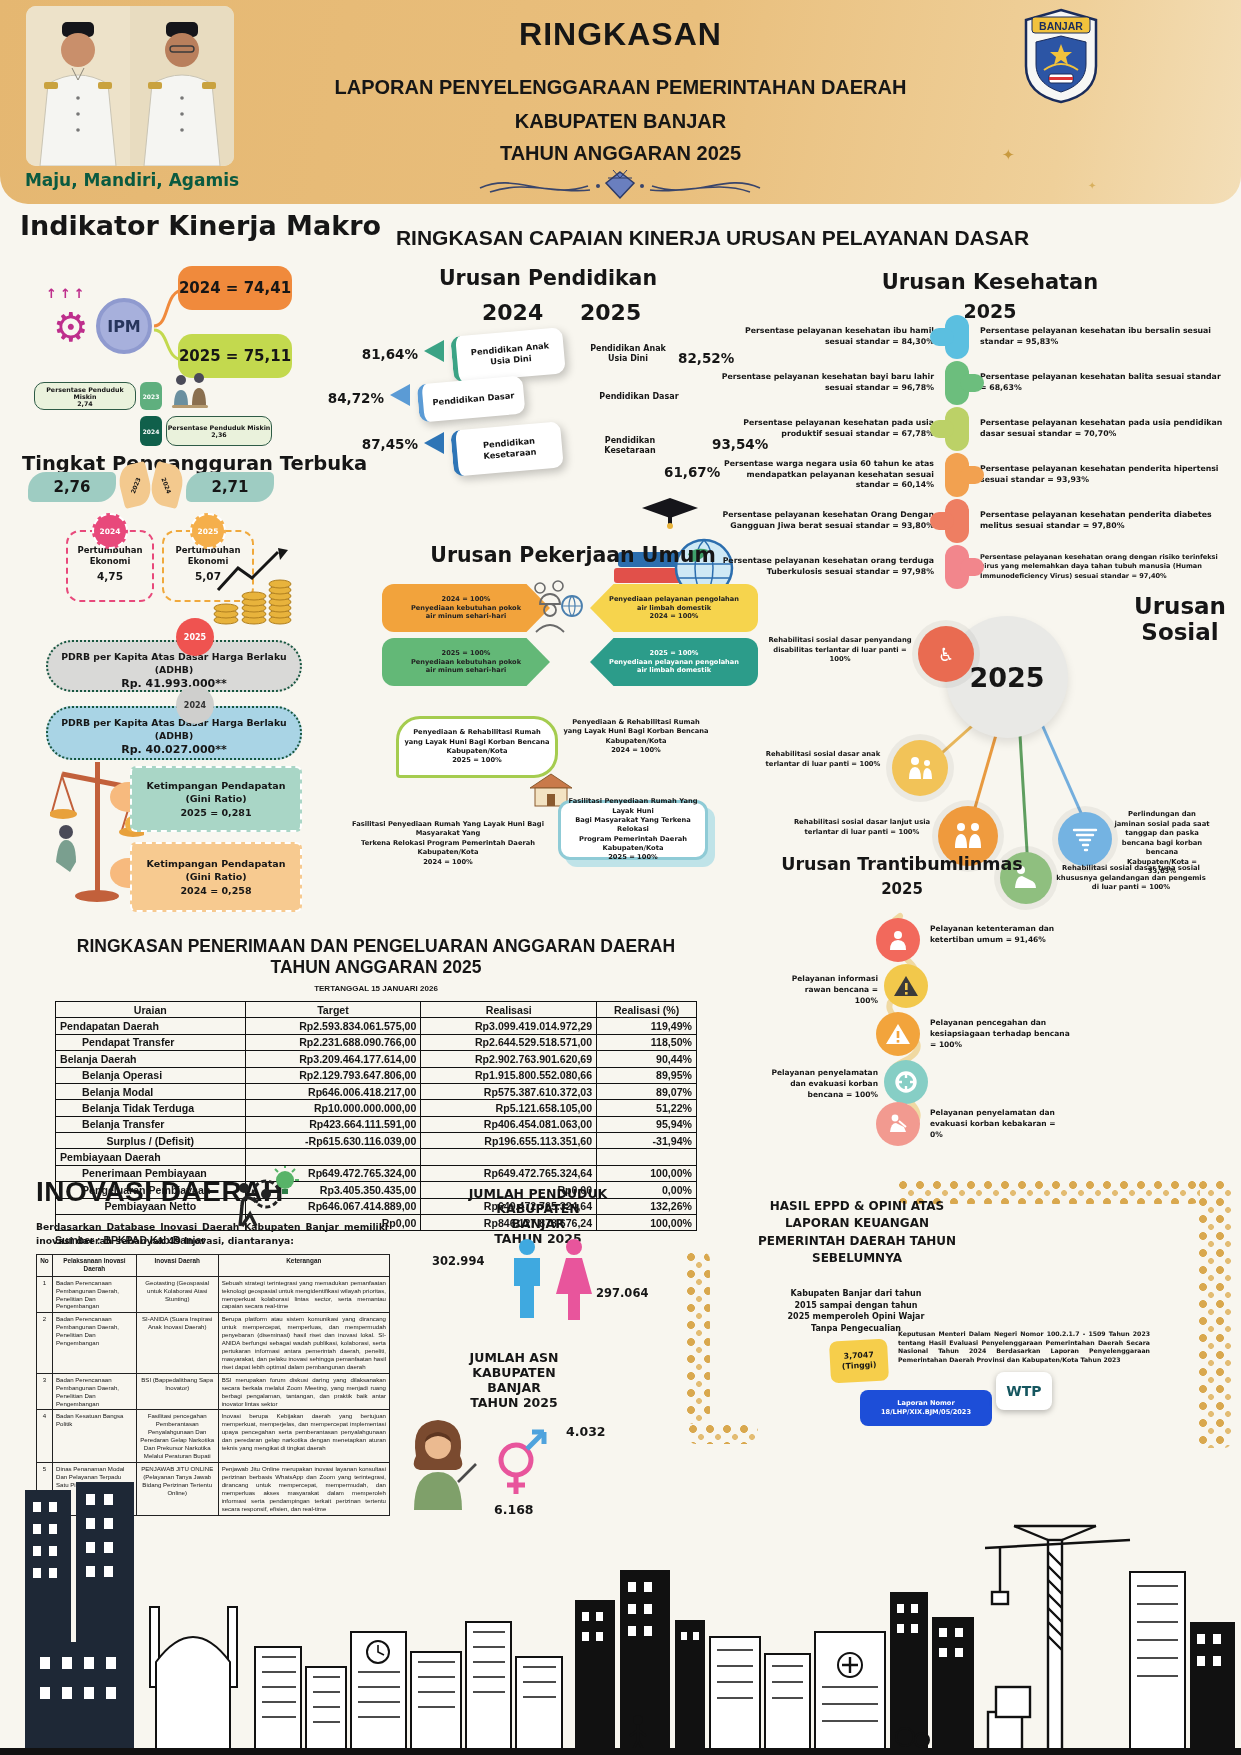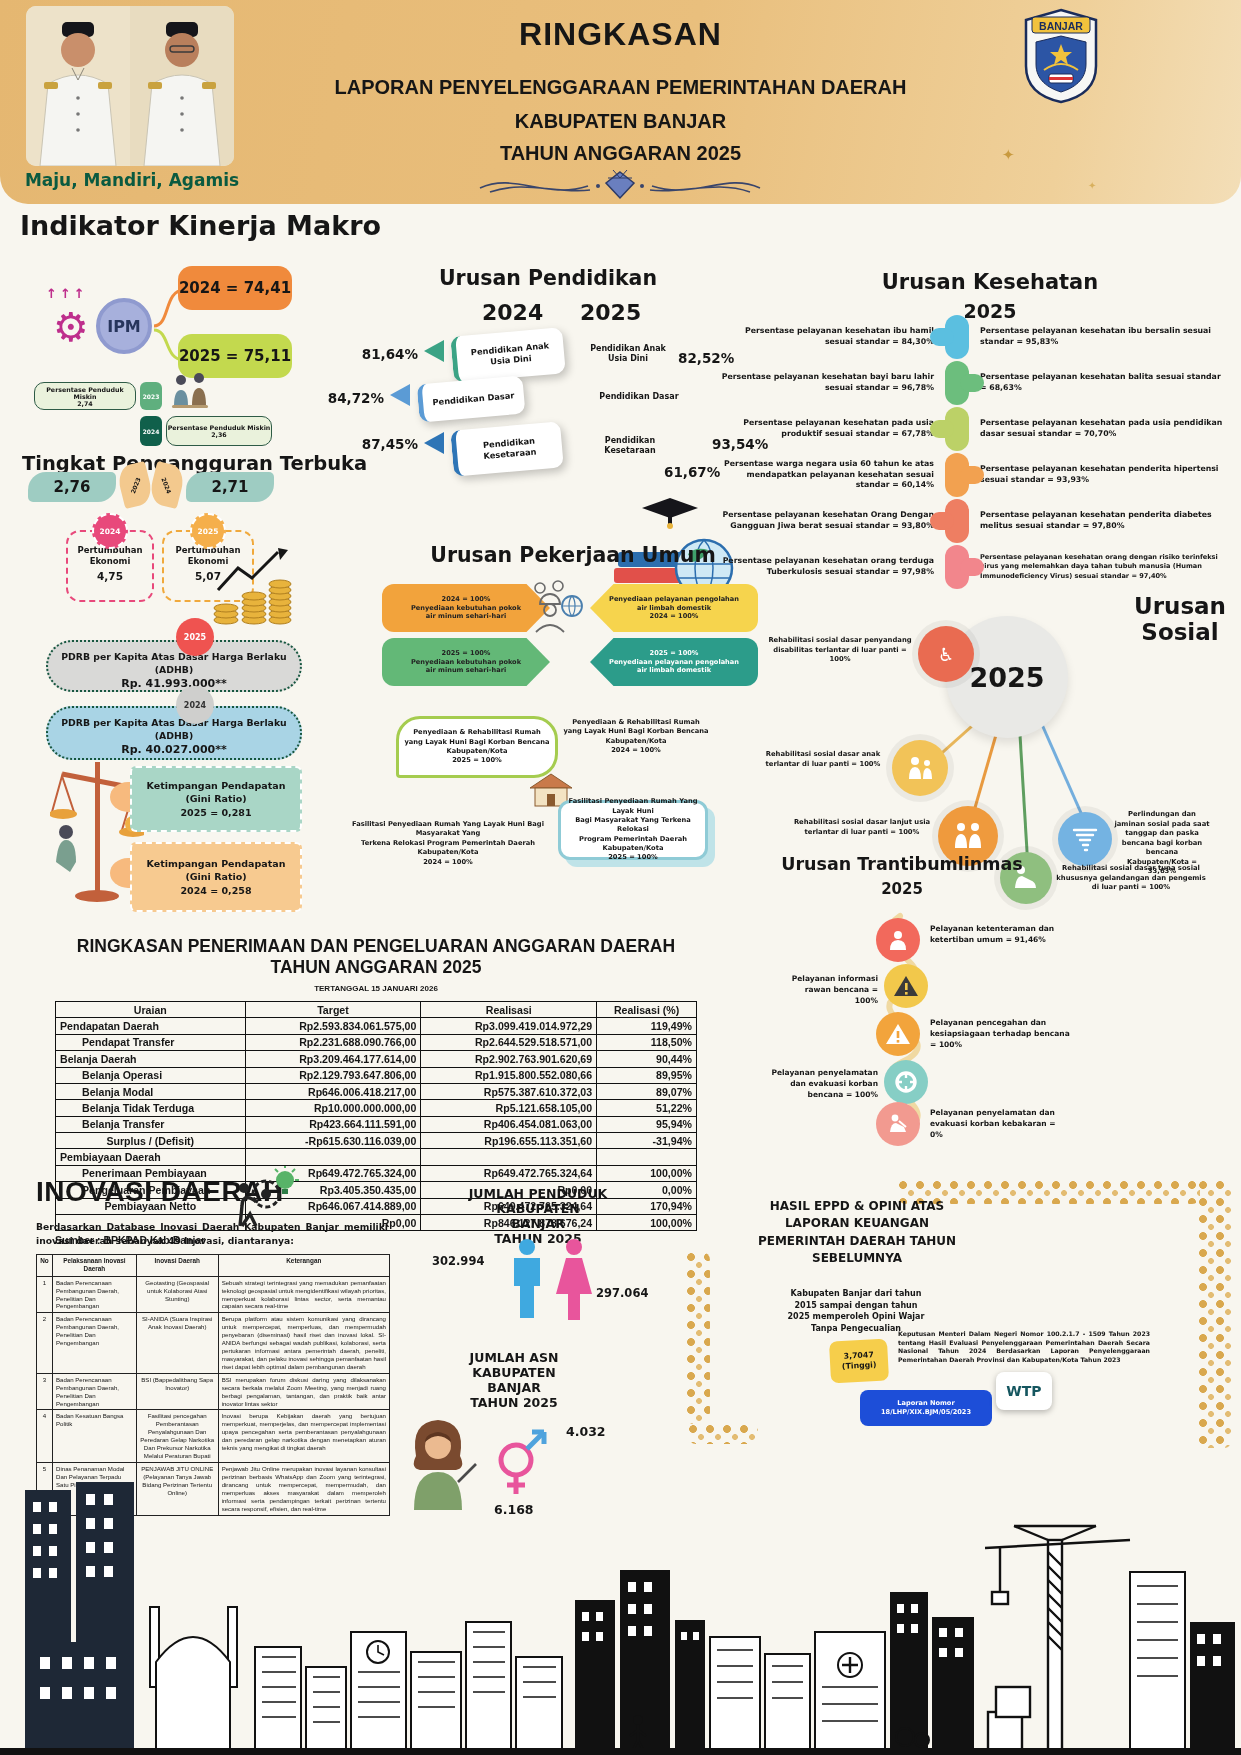--- a/index.html
+++ b/index.html
@@ -264,20 +264,21 @@
   </svg>
   <div class="ginic" style="top:782px"></div>
   <div class="gini pre" style="top:766px;height:66px;background:#A9D6C6">Ketimpangan Pendapatan
 (Gini Ratio)
 2025 = 0,281</div>
   <div class="ginic" style="top:858px"></div>
   <div class="gini pre" style="top:842px;height:70px;background:#F7CA90">Ketimpangan Pendapatan
 (Gini Ratio)
 2024 = 0,258</div>
 
+  <div class="cap-title">RINGKASAN CAPAIAN KINERJA URUSAN PELAYANAN DASAR</div>
 
   <div class="pend-title">Urusan Pendidikan</div>
   <div class="pend-col" style="left:482px">2024</div>
   <div class="pend-col" style="left:580px">2025</div>
 
   <div class="pv" style="left:352px;top:346px;width:66px;text-align:right">81,64%</div>
   <div class="parr" style="left:424px;top:340px;border-width:11px 20px 11px 0;border-color:transparent #3BA385 transparent transparent"></div>
   <div class="ecard pre" style="left:452px;top:332px;width:112px;height:46px;border-left:5px solid #3BA385">Pendidikan Anak
 Usia Dini</div>
   <div class="plab pre" style="left:580px;top:344px;width:96px">Pendidikan Anak
@@ -515,21 +516,21 @@
       <tr>
             <td class="u i1">Pengeluaran Pembiayaan</td>
             <td class="n">Rp3.405.350.435,00</td>
             <td class="n">Rp0,00</td>
             <td class="n">0,00%</td>
           </tr>
       <tr>
             <td class="u i2">Pembiayaan Netto</td>
             <td class="n">Rp646.067.414.889,00</td>
             <td class="n">Rp649.472.765.324,64</td>
-            <td class="n">170,94%</td>
+            <td class="n">132,26%</td>
           </tr>
       <tr>
             <td class="u"></td>
             <td class="n">Rp0,00</td>
             <td class="n">Rp846.127.878.676,24</td>
             <td class="n">100,00%</td>
           </tr>
     </tbody>
       </table>
     <div class="ang-src">Sumber : BPKPAD Kab.Banjar</div>

